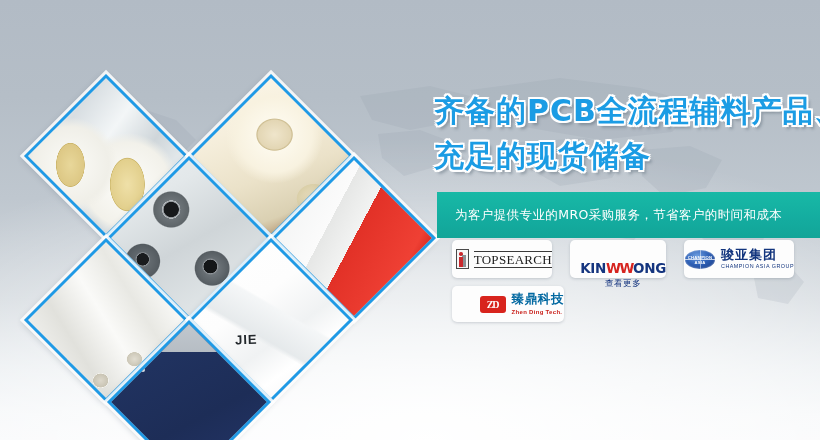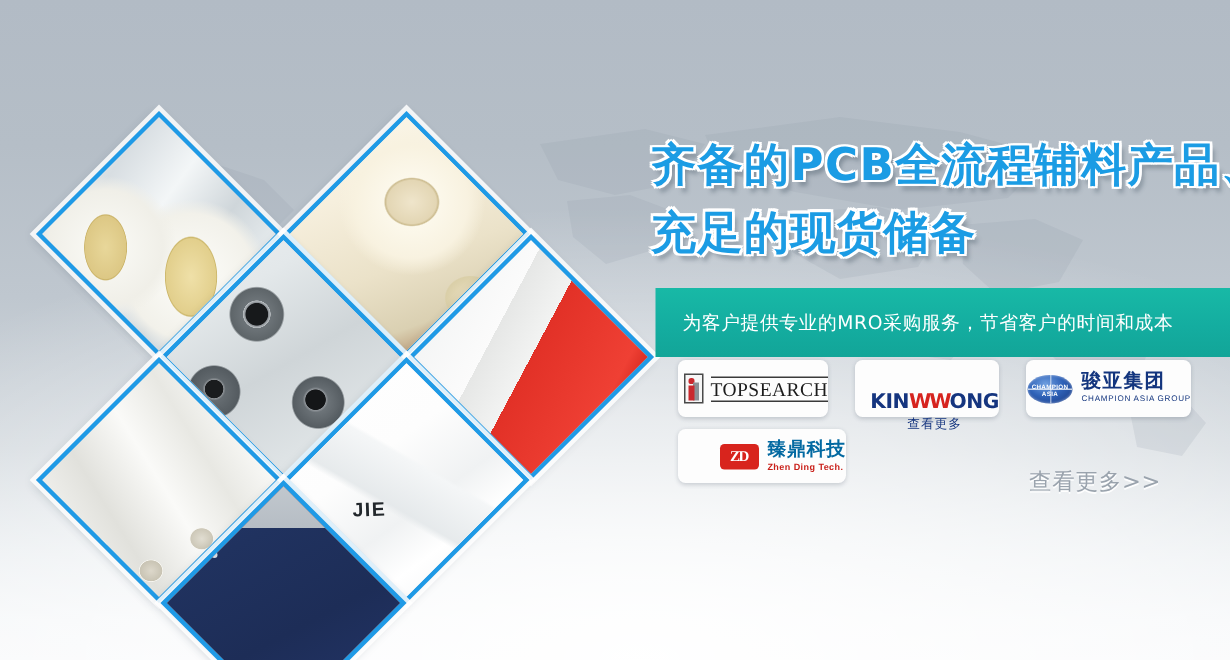--- a/index.html
+++ b/index.html
@@ -362,15 +362,14 @@
             <span class="cn" style="display:block">臻鼎科技</span>
             <span class="en" style="display:block">Zhen Ding Tech.</span>
           </span>
         </div>
       </div>
 
     </div>
 
   </div>
 
-  <div class="more">查看更多&gt;&gt;</div>
 
 </div>
 
 </body></html>

